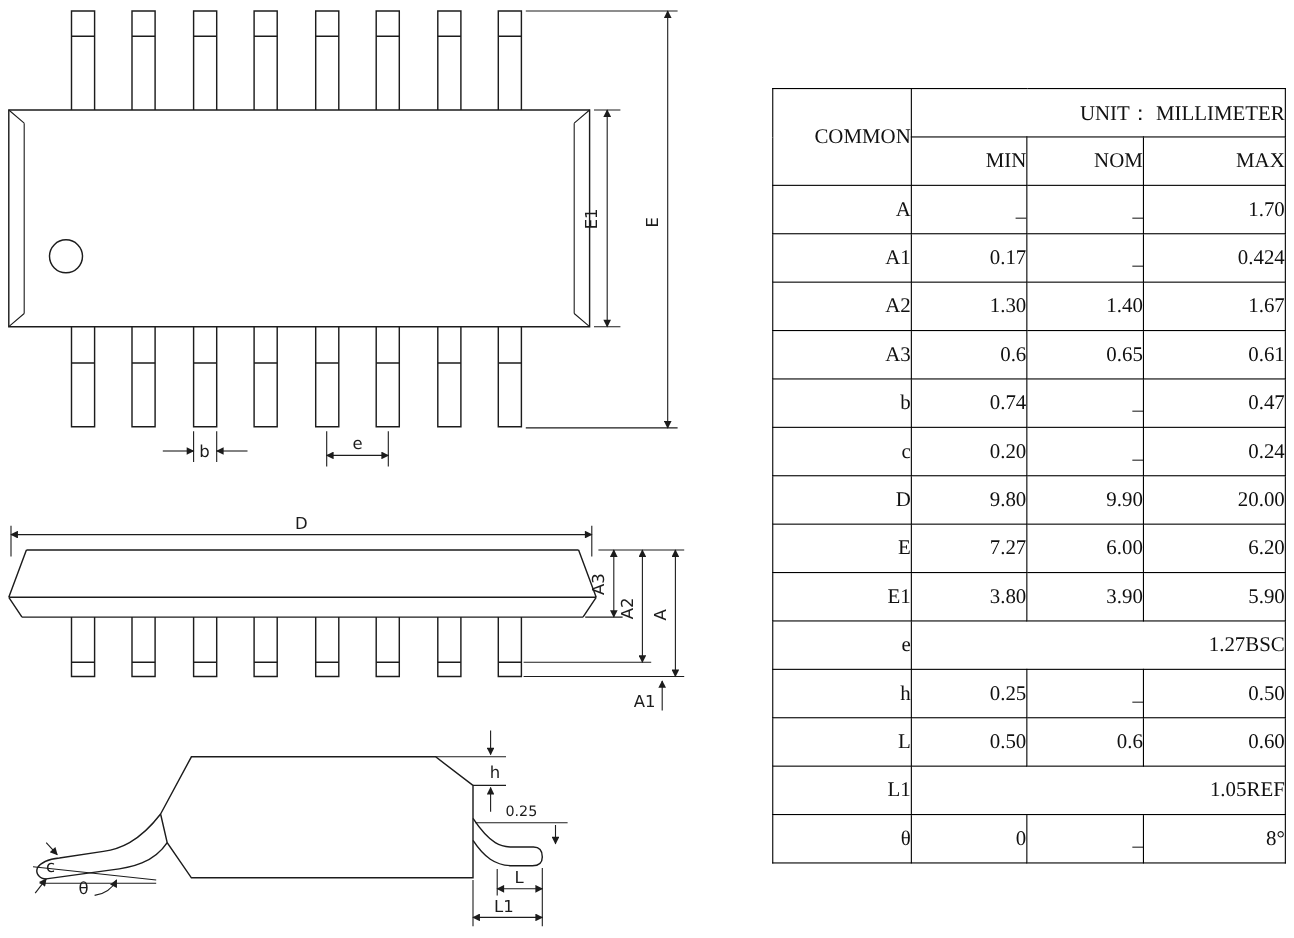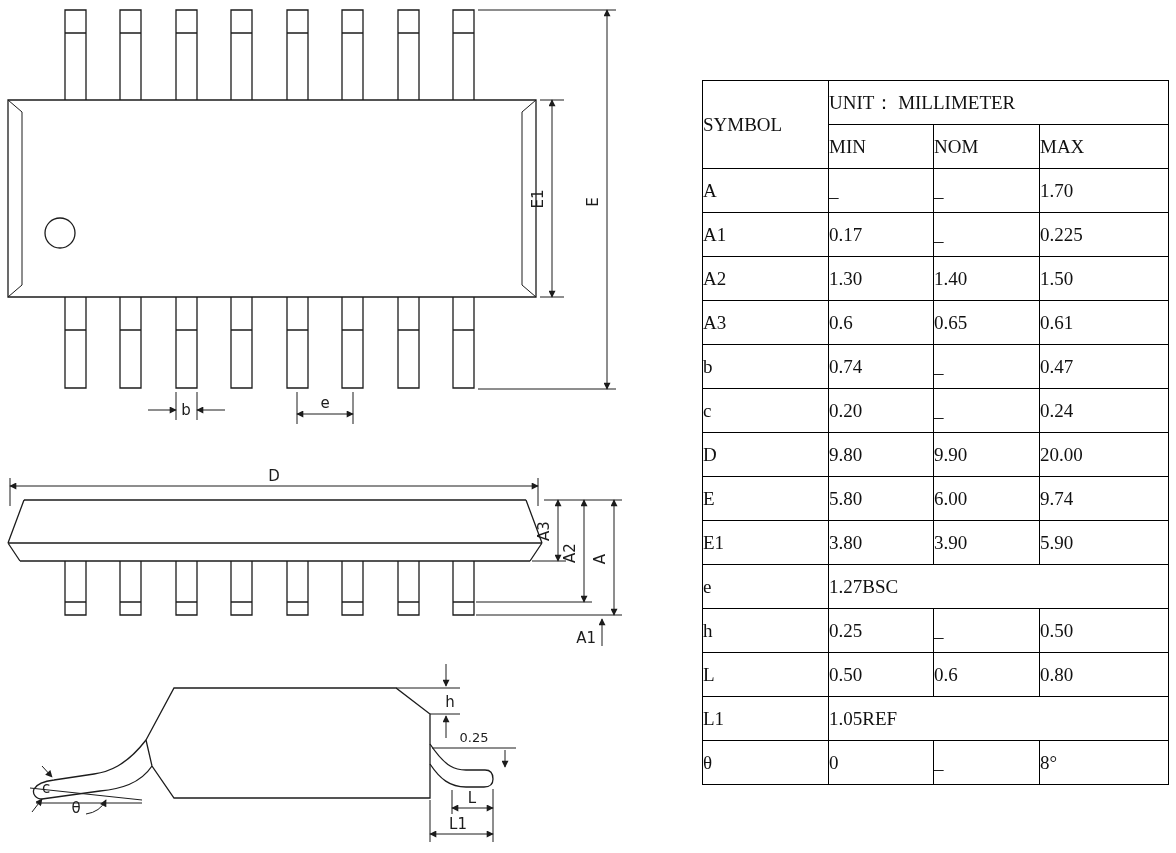--- a/index.html
+++ b/index.html
@@ -8,21 +8,21 @@
   
   #drawing-wrap{position:absolute;left:0;top:0;width:672px;height:853px;}
   .ln{stroke:#1c1c1c;stroke-width:1.3;fill:none;stroke-linejoin:miter;}
   .dim{stroke:#1c1c1c;stroke-width:1;fill:none;}
   .lbl{font-family:"DejaVu Sans",sans-serif;font-size:15px;fill:#1c1c1c;}
   .lbl-sm{font-family:"DejaVu Sans",sans-serif;font-size:13px;fill:#1c1c1c;}
   
   #table-wrap{position:absolute;left:702px;top:80px;width:468px;}
   #dims-title{text-align:center;font-size:20px;letter-spacing:.5px;margin:0 0 12px 0;font-weight:normal;}
   table.dims{border-collapse:collapse;table-layout:fixed;width:466px;font-size:19px;}
-  table.dims td,table.dims th{border:1.5px solid #000;text-align:left;vertical-align:middle;
+  table.dims td,table.dims th{border:1.5px solid #000;text-align:right;vertical-align:middle;
         height:43px;padding:0;font-weight:normal;}
   table.dims .hdr{font-size:19px;}
 </style>
 </head>
 <body>
 
 <div id="page">
 
   <div id="drawing-wrap">
     <svg width="672" height="853" viewBox="0 0 672 853">
@@ -159,46 +159,46 @@
 
     <table class="dims">
       <colgroup>
         <col style="width:126px">
           <col style="width:105px">
           <col style="width:106px">
           <col style="width:129px">
       </colgroup>
       <tbody>
         <tr>
-          <td class="hdr" rowspan="2">SYMBOL</td>
+          <td class="hdr" rowspan="2">COMMON</td>
           <td class="hdr" colspan="3">UNIT： MILLIMETER</td>
         </tr>
         <tr>
           <td class="hdr">MIN</td>
           <td class="hdr">NOM</td>
           <td class="hdr">MAX</td>
         </tr>
 
         <tr>
           <td>A</td>
           <td>_</td>
           <td>_</td>
           <td>1.70</td>
         </tr>
         <tr>
           <td>A1</td>
           <td>0.17</td>
           <td>_</td>
-          <td>0.225</td>
+          <td>0.424</td>
         </tr>
         <tr>
           <td>A2</td>
           <td>1.30</td>
           <td>1.40</td>
-          <td>1.50</td>
+          <td>1.67</td>
         </tr>
         <tr>
           <td>A3</td>
           <td>0.6</td>
           <td>0.65</td>
           <td>0.61</td>
         </tr>
         <tr>
           <td>b</td>
           <td>0.74</td>
@@ -212,23 +212,23 @@
           <td>0.24</td>
         </tr>
         <tr>
           <td>D</td>
           <td>9.80</td>
           <td>9.90</td>
           <td>20.00</td>
         </tr>
         <tr>
           <td>E</td>
-          <td>5.80</td>
+          <td>7.27</td>
           <td>6.00</td>
-          <td>9.74</td>
+          <td>6.20</td>
         </tr>
         <tr>
           <td>E1</td>
           <td>3.80</td>
           <td>3.90</td>
           <td>5.90</td>
         </tr>
         <tr>
           <td>e</td>
           <td colspan="3">1.27BSC</td>
@@ -236,21 +236,21 @@
         <tr>
           <td>h</td>
           <td>0.25</td>
           <td>_</td>
           <td>0.50</td>
         </tr>
         <tr>
           <td>L</td>
           <td>0.50</td>
           <td>0.6</td>
-          <td>0.80</td>
+          <td>0.60</td>
         </tr>
         <tr>
           <td>L1</td>
           <td colspan="3">1.05REF</td>
         </tr>
         <tr>
           <td>θ</td>
           <td>0</td>
           <td>_</td>
           <td>8°</td>

